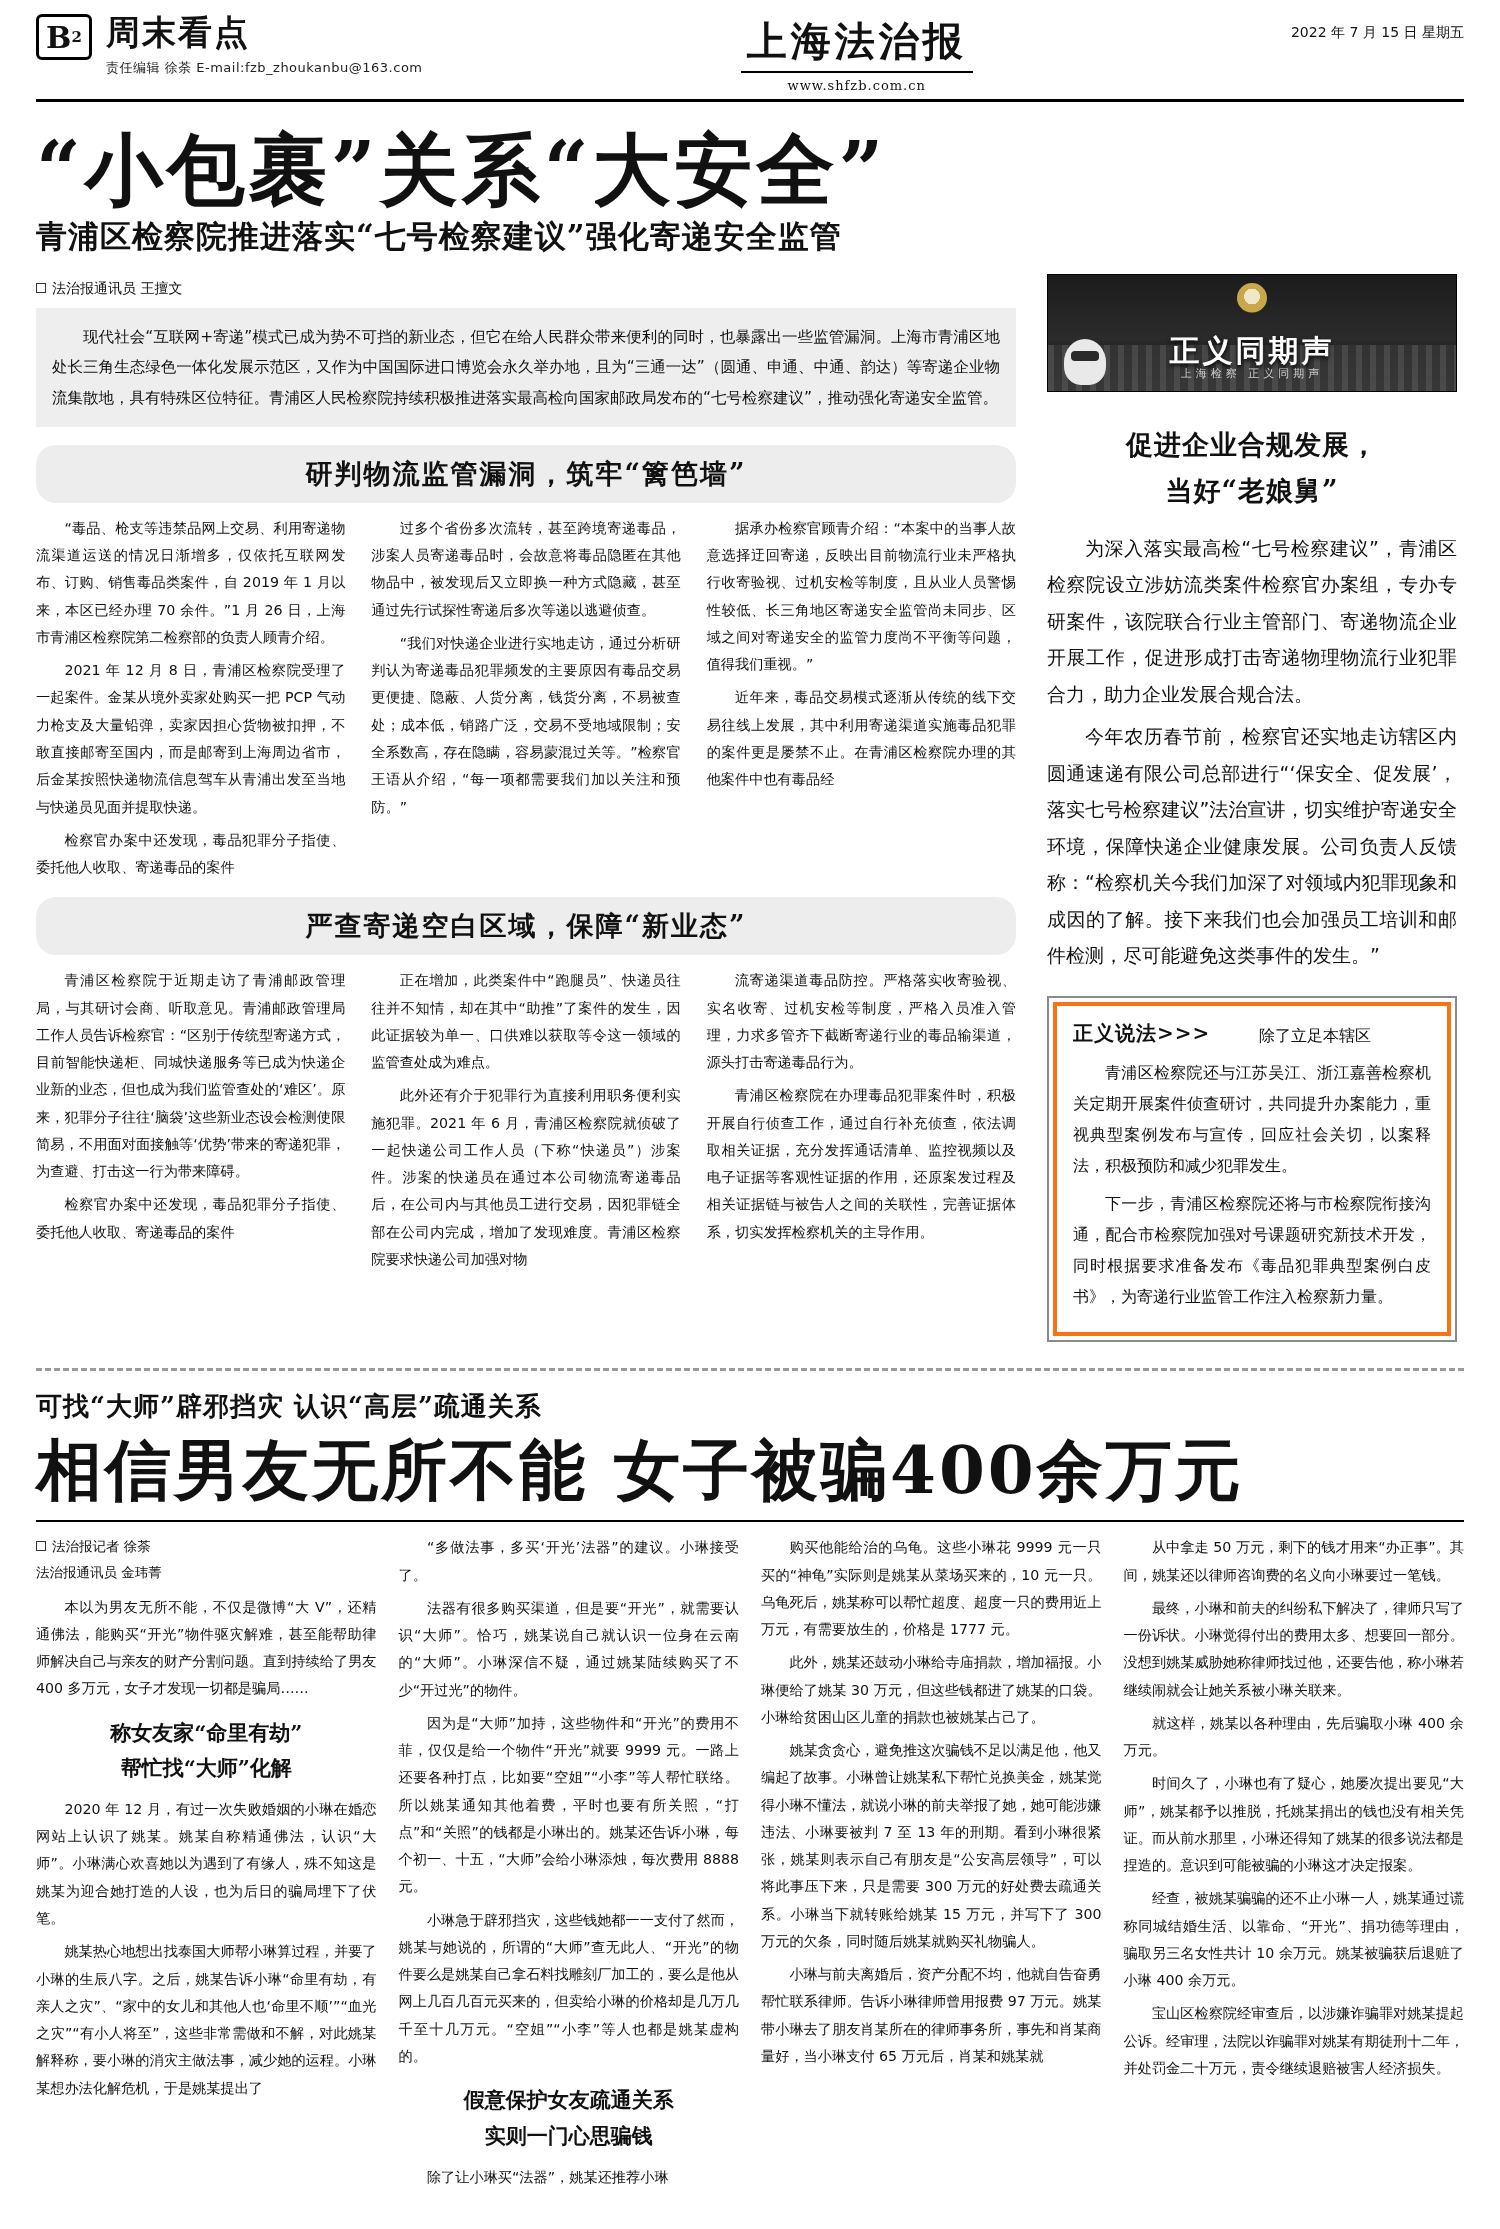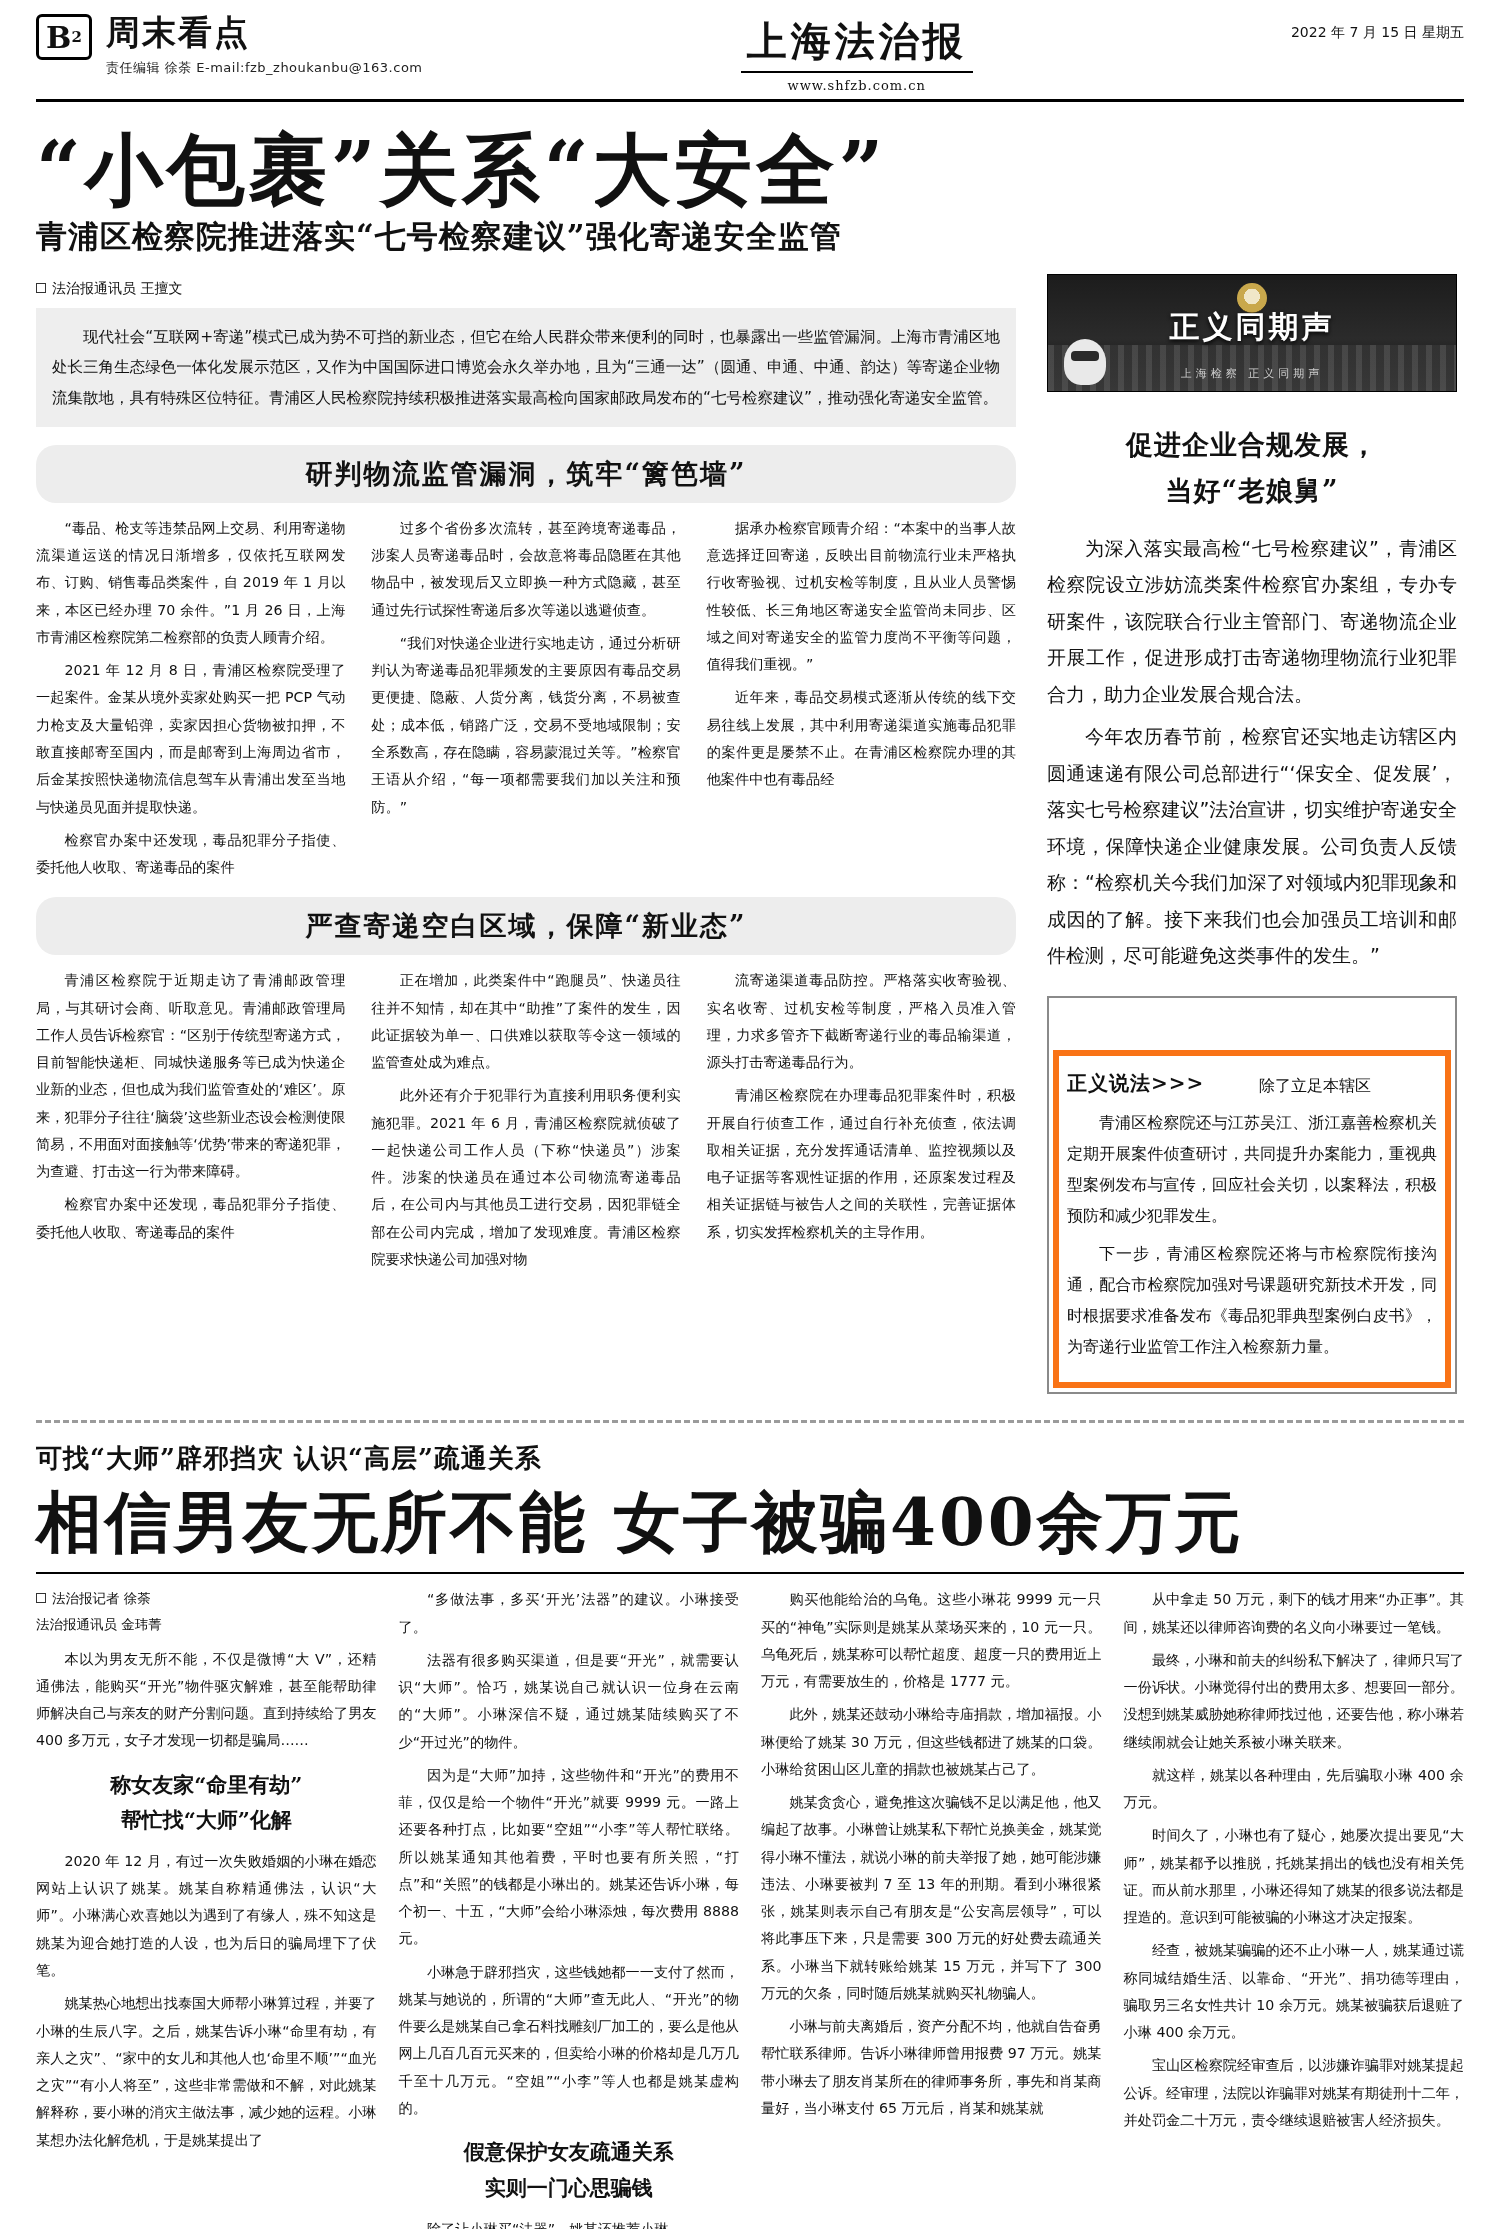--- a/index.html
+++ b/index.html
@@ -82,21 +82,21 @@
     background:
       repeating-linear-gradient(90deg, rgba(255,255,255,.10) 0 6px, transparent 6px 14px),
       linear-gradient(180deg, rgba(255,255,255,.05), rgba(255,255,255,.18));
   }
   .rail-img .emblem {
     position: absolute; top: 8px; left: 50%; transform: translateX(-50%);
     width: 30px; height: 30px; border-radius: 50%;
     background: radial-gradient(circle at 50% 45%, #f0e7c8 0 35%, #c9a84c 36% 70%, #8a6c20 71% 100%);
   }
   .rail-img .ttl {
-    position: absolute; top: 32px; left: 0; right: 0; text-align: center;
+    position: absolute; top: 56px; left: 0; right: 0; text-align: center;
     color: #fff; font-family: "DejaVu Serif", serif; font-weight: bold;
     font-size: 30px; letter-spacing: 3px; text-shadow: 0 2px 4px #000;
   }
   .rail-img .sub2 {
     position: absolute; bottom: 10px; left: 0; right: 0; text-align: center;
     color: #cfcfcf; font-size: 11px; letter-spacing: 4px;
   }
   .rail-img .face {
     position: absolute; left: 16px; bottom: 6px; width: 42px; height: 46px;
     background: #e9e9e9; border-radius: 50% 50% 40% 40%;
@@ -107,21 +107,21 @@
   }
 
   .rail-head {
     font-family: "DejaVu Serif", "Liberation Serif", serif;
     font-size: 27px; font-weight: bold; text-align: center; line-height: 1.7;
     margin: 30px 0 16px 0; letter-spacing: 1px;
   }
   .rail p.t { font-size: 19px; }
 
   .quote-box { border: 2px solid #8a8a8a; padding: 4px; margin-top: 22px; }
-  .quote-inner { border: 6px solid #f97316; padding: 14px 8px; margin-top: 48px; }
+  .quote-inner { border: 4px solid #f97316; padding: 14px 16px; }
   .quote-title {
     font-family: "DejaVu Serif", serif; font-weight: bold; font-size: 20px; letter-spacing: 1px;
     margin-bottom: 8px;
   }
   .quote-box p.t { font-size: 16px; line-height: 1.95; }
   .quote-flex { display: flex; gap: 14px; }
 
   
   .divider-dashed { border-top: 3px dashed #9b9b9b; margin: 26px 0 18px 0; }
   .kicker {

